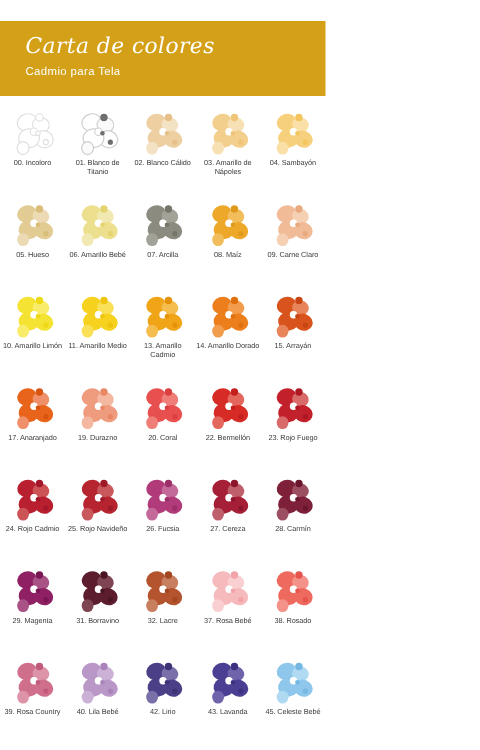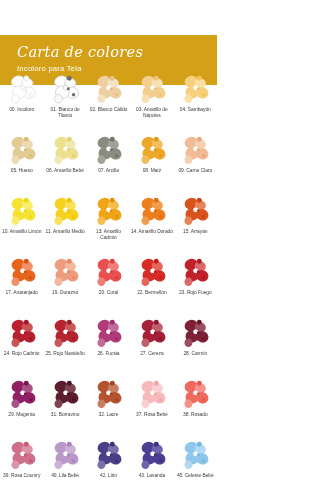--- a/index.html
+++ b/index.html
@@ -9,21 +9,20 @@
     overflow:hidden;
   }
   .page{position:relative;width:217px;height:500px;background:#fff;}
 
   
   .header{
     position:absolute;left:0;top:14px;width:217px;height:50px;
     background:#d3a017;
     box-sizing:border-box;
     padding:9px 0 0 17px;
-    margin-top:21px;
   }
   .title{
     color:#ffffff;
     font-family:"DejaVu Serif", serif;
     font-style:italic;
     font-size:14.5px;
     line-height:16px;
     letter-spacing:0.3px;
     white-space:nowrap;
   }
@@ -63,21 +62,21 @@
     letter-spacing:-0.05px;
   }
 </style>
 </head>
 <body>
 
 <div class="page">
 
   <div class="header">
     <div class="title">Carta de colores</div>
-    <div class="subtitle">Incoloro para Tela</div>
+    <div class="subtitle">Cadmio para Tela</div>
   </div>
 
   <div class="grid" id="grid">
       <div class="cell">
         <svg viewBox="0 0 100 100" class="swatch">
           <ellipse cx="38" cy="26" rx="20" ry="17" transform="rotate(-18 38 26)" fill="#ffffff" stroke="#e0e0e0" stroke-width="2.4"></ellipse>
           <ellipse cx="66" cy="31" rx="17" ry="15" transform="rotate(12 66 31)" fill="#ffffff" stroke="#e0e0e0" stroke-width="2.4"></ellipse>
           <ellipse cx="72" cy="60" rx="19" ry="17" transform="rotate(22 72 60)" fill="#ffffff" stroke="#e0e0e0" stroke-width="2.4"></ellipse>
           <ellipse cx="42" cy="58" rx="21" ry="19" transform="rotate(-6 42 58)" fill="#ffffff" stroke="#e0e0e0" stroke-width="2.4"></ellipse>
           <ellipse cx="30" cy="78" rx="12" ry="13" transform="rotate(0 30 78)" fill="#ffffff" stroke="#e0e0e0" stroke-width="2.4"></ellipse>

